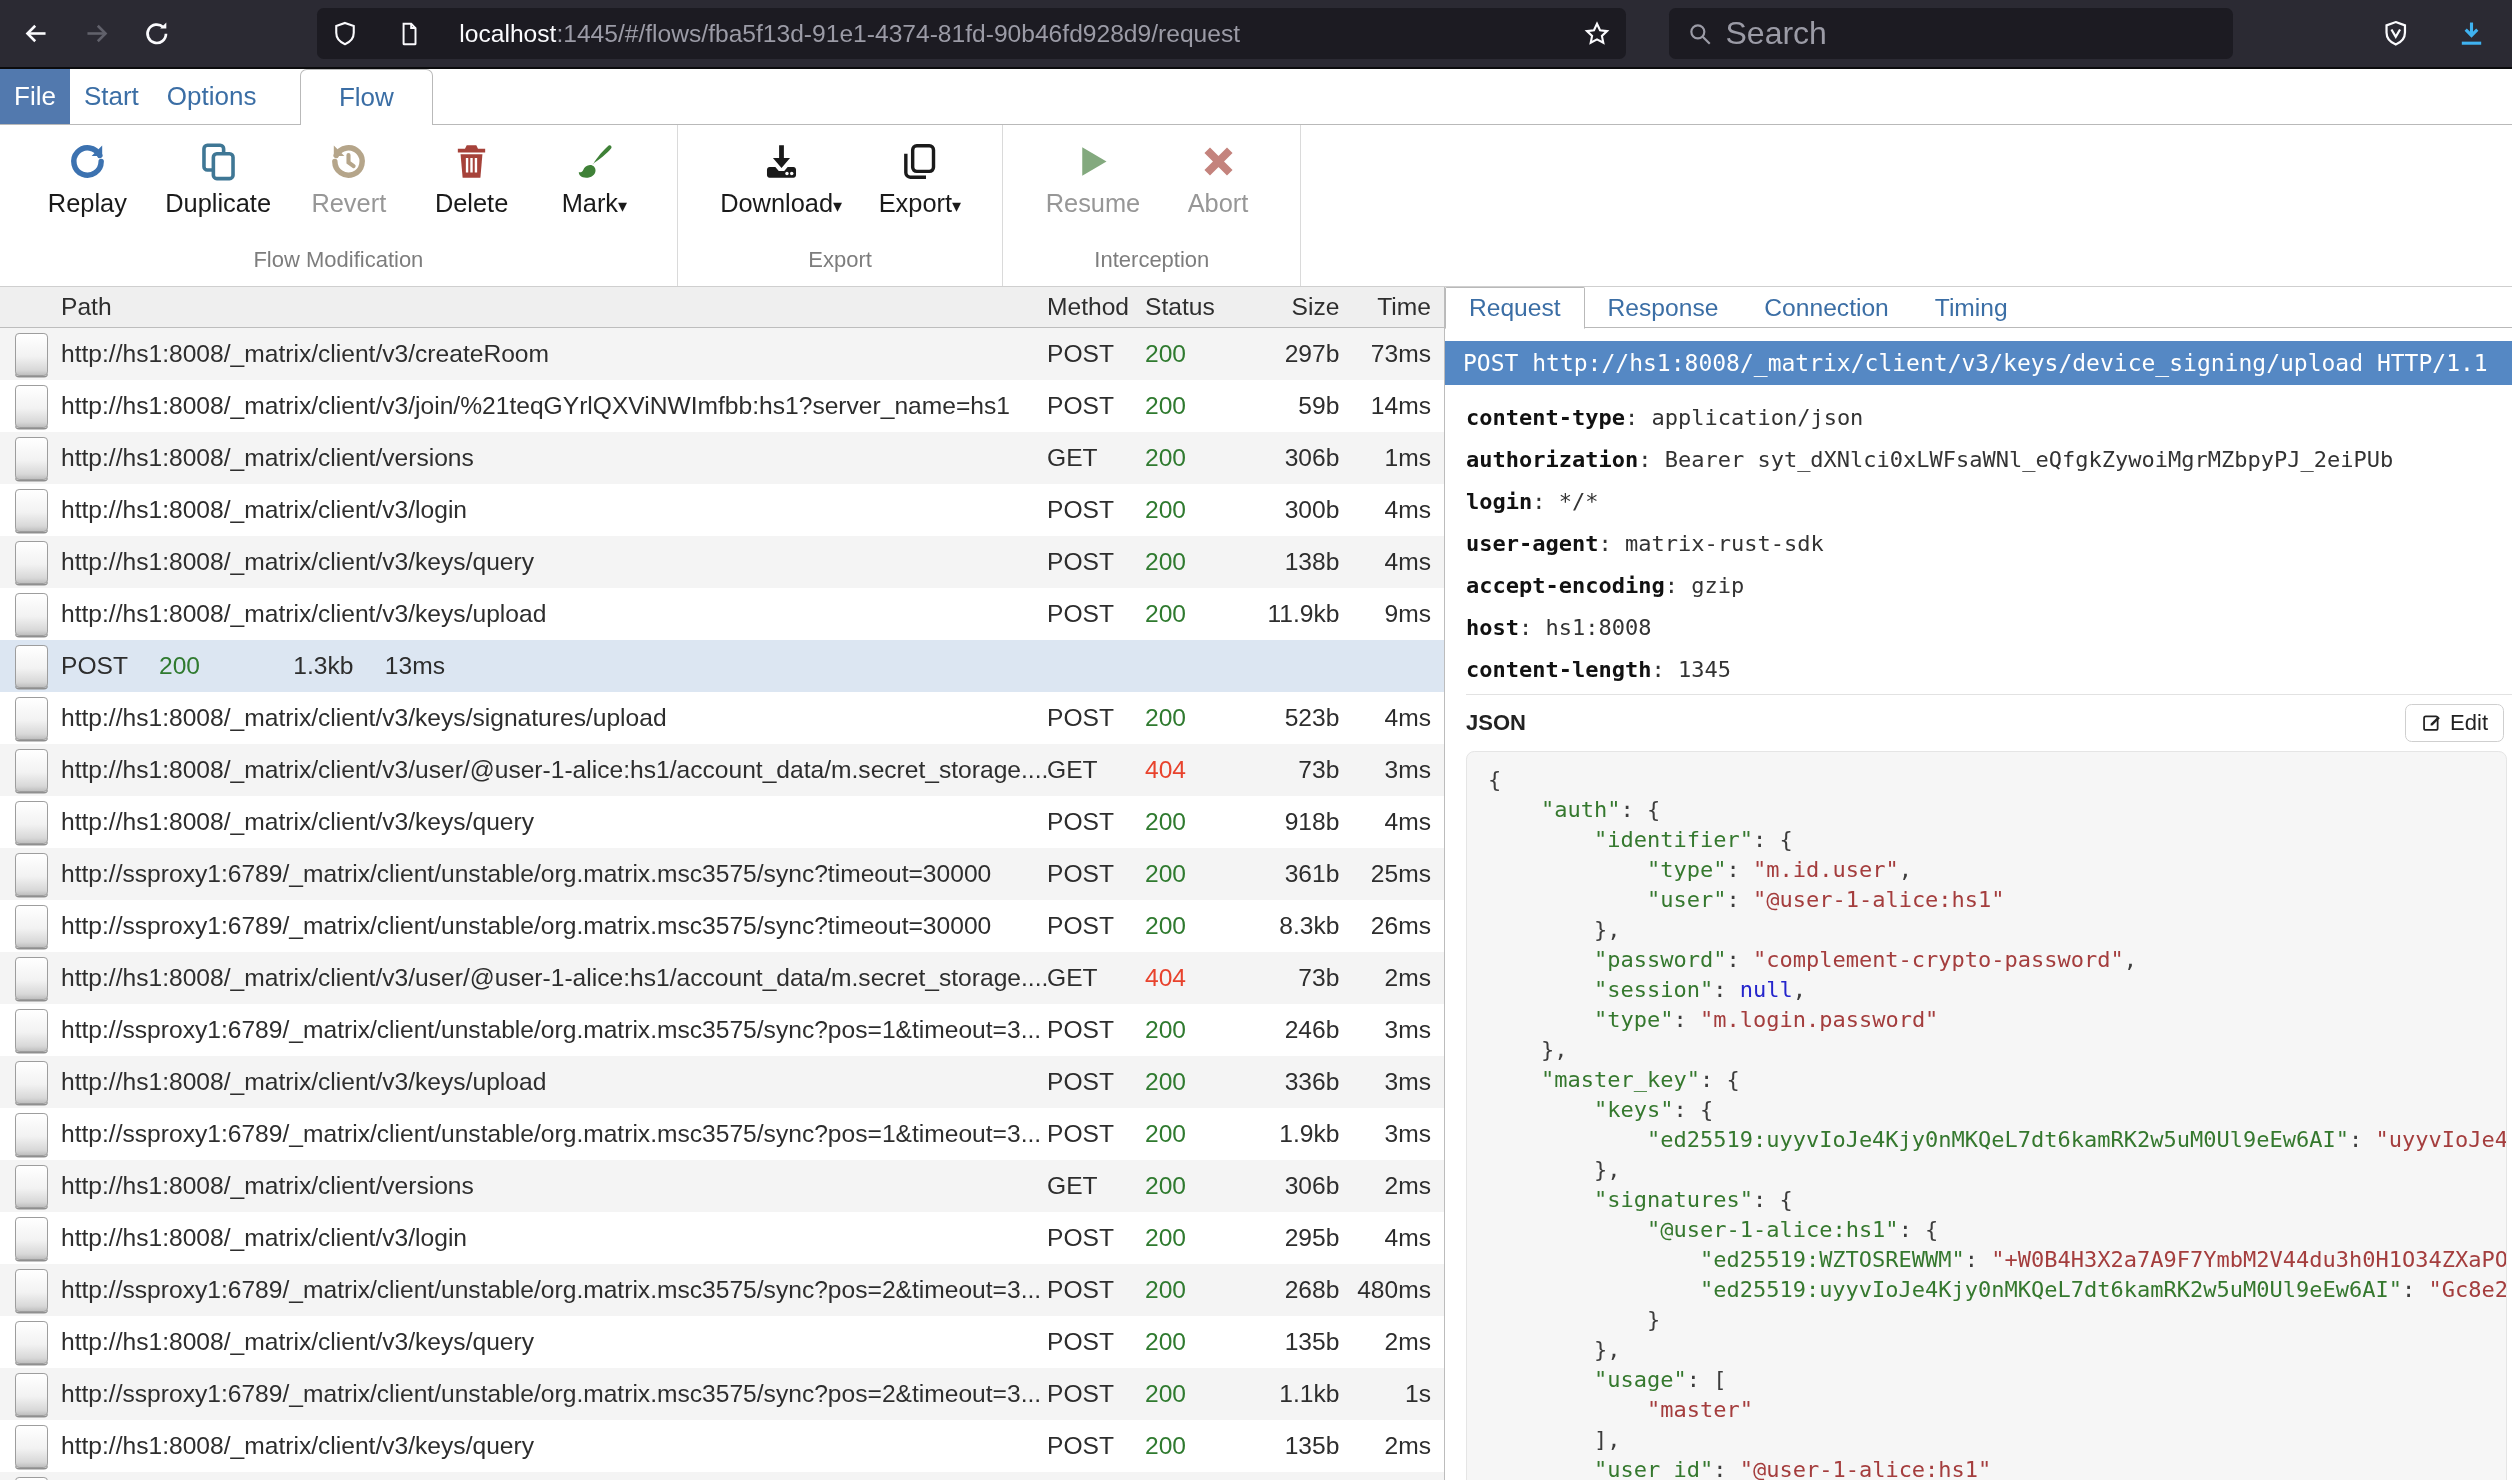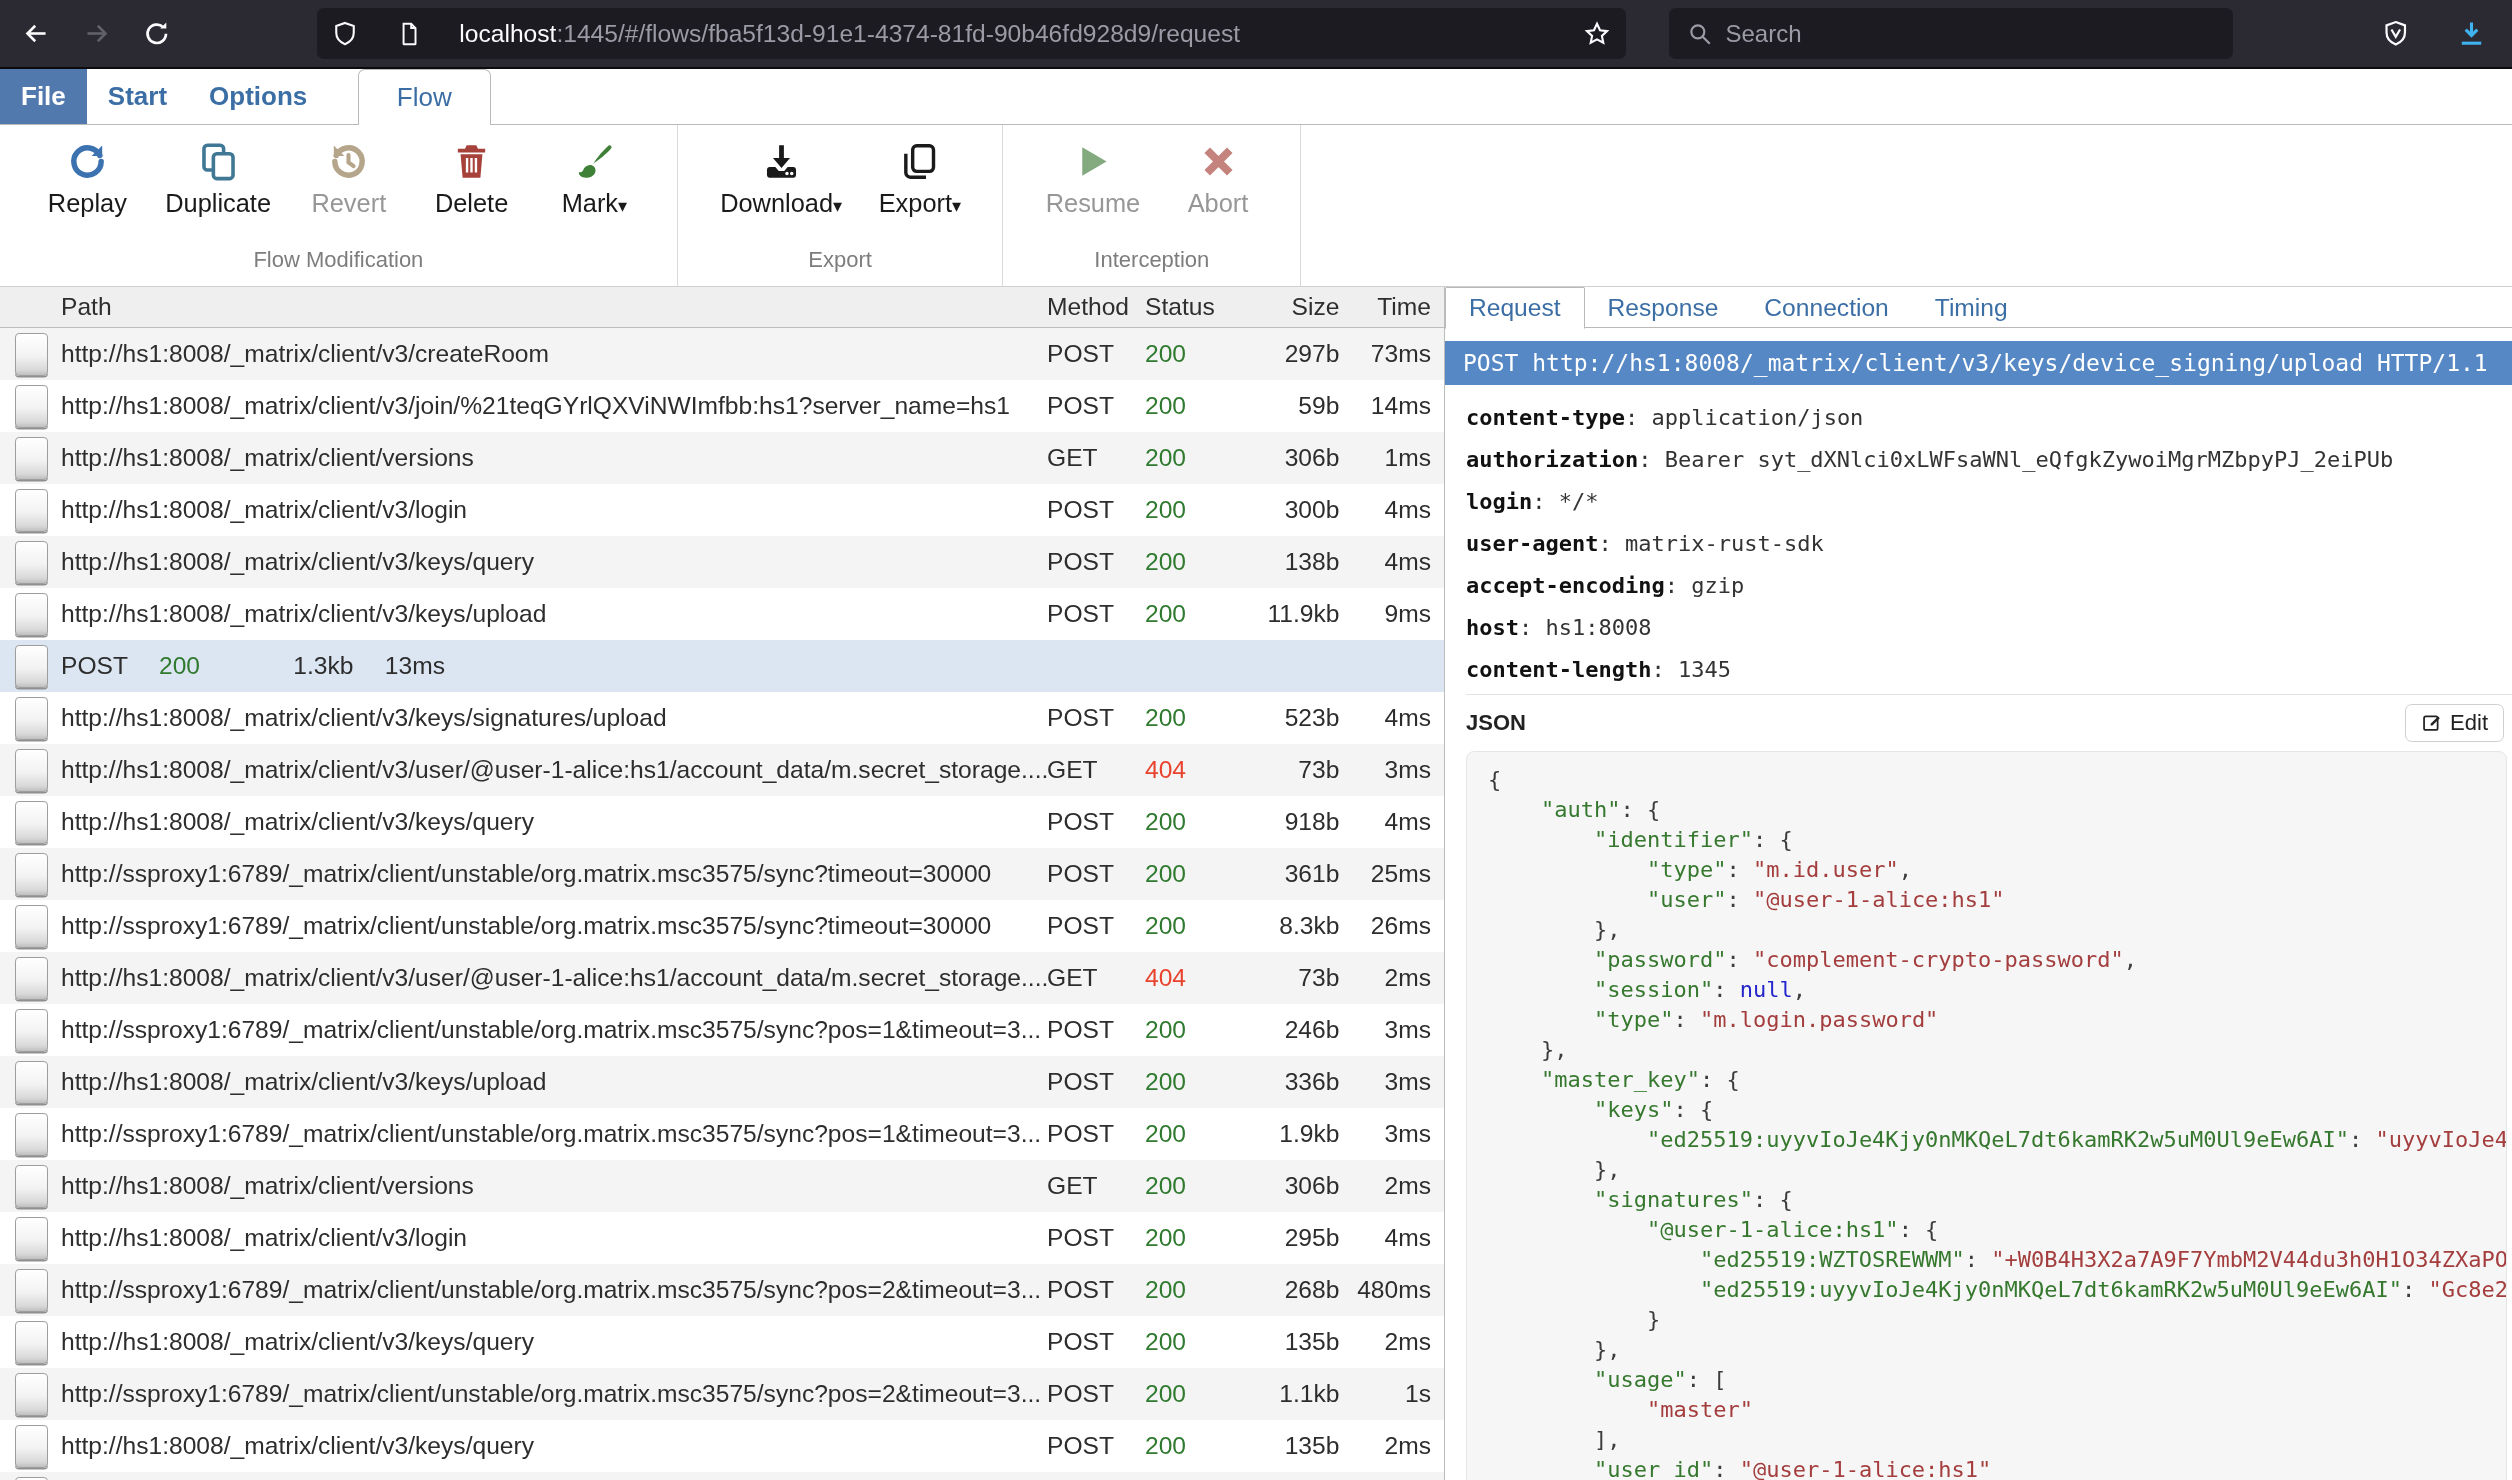--- a/index.html
+++ b/index.html
@@ -14,28 +14,28 @@
   .nav-btn.dim { color:#61616b; }
   .urlbar { margin-left:135px; width:1309px; height:51px; background:#1c1b22; border-radius:6.6px;
     display:flex; align-items:center; padding:0 14.8px;gap:24px; }
   .urlbar .icn { color:#fbfbfe; margin-right:13px; display:flex; }
   .url-text { font-size:24.6px; color:#9b9ba6; white-space:nowrap; overflow:hidden; flex:1; }
   .url-text b { color:#fbfbfe; font-weight:normal; }
   .star { color:#fbfbfe; margin-left:9.8px; display:flex; }
   .searchbox { margin-left:43px; width:564px; height:51px; background:#1c1b22; border-radius:6.6px;
     display:flex; align-items:center; padding:0 18px; }
   .searchbox .icn { color:#9b9ba6; margin-right:13px; display:flex; }
-  .search-ph { font-size:24px; color:#9b9ba6; }
+  .search-ph { font-size:32px; color:#9b9ba6; }
   .chrome-right { margin-left:auto; display:flex; align-items:center; gap:46px; padding-right:24.6px; }
   .chrome-right .icn { display:flex; }
 
   
   .menubar { height:56px; background:#fff; display:flex; align-items:stretch;
     border-bottom:1.6px solid #b9b9b9; flex:0 0 auto; }
-  .menu-item { display:flex; align-items:center; padding:0 21px; font-size:26px; color:var(--link-blue); cursor:default;font-weight:bold; }
+  .menu-item { display:flex; align-items:center; padding:0 14px; font-size:26px; color:var(--link-blue); cursor:default; }
   .menu-item.filehl { background:var(--accent); color:#fff; }
   .menu-tab { display:flex; align-items:center; padding:0 38px; font-size:26px; color:var(--link-blue);
     margin-left:29.5px; margin-bottom:-1.6px; background:#fff;
     border:1.6px solid #b9b9b9; border-bottom:1.6px solid #fff; border-radius:6.6px 6.6px 0 0; }
 
   
   .toolbar { height:162px; background:#fff; display:flex; align-items:stretch;
     border-bottom:1.6px solid #cfcfcf; flex:0 0 auto; }
   .tb-group { position:relative; display:flex; align-items:flex-start; padding:13px 21px 0 26px; border-right:1.6px solid #dadada; }
   .tb-caption { position:absolute; bottom:13px; left:0; right:0; text-align:center; font-size:22px; color:#7d7d7d; }

